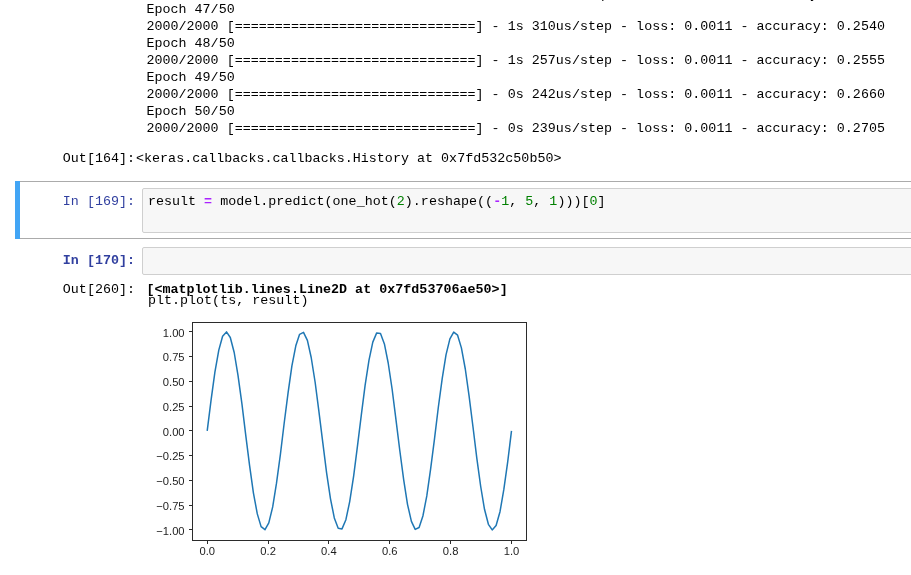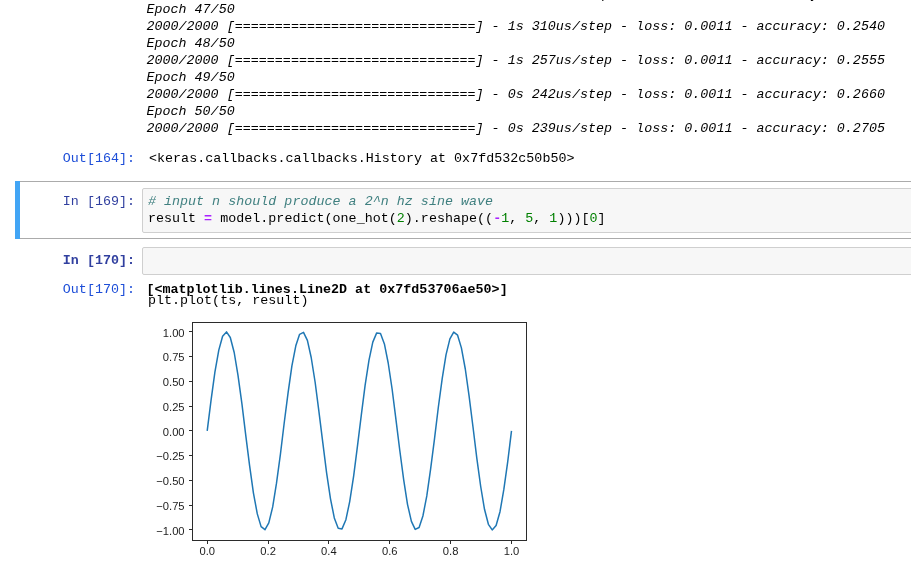--- a/index.html
+++ b/index.html
@@ -1,51 +1,51 @@
 <!DOCTYPE html>
 <html><head><meta charset="utf-8">
 <style>
 * { margin:0; padding:0; box-sizing:border-box; }
 html,body { width:911px; height:575px; background:#fff; overflow:hidden; }
 body { position:relative; font-family:"Liberation Mono",monospace; font-size:13.33px; }
 .mono { font-family:"Liberation Mono",monospace; font-size:13.33px; letter-spacing:0.03px; line-height:17px; color:#000; position:absolute; white-space:pre; }
 .inp { color:#303F9F; }
-.outp { color:#1d4ed8; }
+.outp { color:#000000; }
 .box { position:absolute; background:#F7F7F7; border:1px solid #CFCFCF; border-radius:2px; }
 .com { color:#408080; font-style:italic; }
 .num { color:#008000; }
 .op  { color:#AA22FF; font-weight:bold; }
 </style></head>
 <body>
 <pre class="mono" style="left:143.4px; top:-14.4px;">                                                         p                         y</pre>
-<pre class="mono" style="left:146.4px; top:1.4px;font-style:italic;">Epoch 47/50
+<pre class="mono" style="left:146.4px; top:1.4px;">Epoch 47/50
 2000/2000 [==============================] - 1s 310us/step - loss: 0.0011 - accuracy: 0.2540
 Epoch 48/50
 2000/2000 [==============================] - 1s 257us/step - loss: 0.0011 - accuracy: 0.2555
 Epoch 49/50
 2000/2000 [==============================] - 0s 242us/step - loss: 0.0011 - accuracy: 0.2660
 Epoch 50/50
 2000/2000 [==============================] - 0s 239us/step - loss: 0.0011 - accuracy: 0.2705</pre>
 
 <div class="mono outp" style="left:62.8px; top:150.1px;">Out[164]:</div>
-<div class="mono" style="left:149px; top:150.1px;">&lt;keras.callbacks.callbacks.History at 0x7fd532c50b50&gt;</div>
+<div class="mono" style="left:136px; top:150.1px;">&lt;keras.callbacks.callbacks.History at 0x7fd532c50b50&gt;</div>
 
 <div style="position:absolute; left:14.7px; top:181px; width:940px; height:58.3px; border-top:1px solid #ababab; border-bottom:1px solid #ababab;"></div>
 <div style="position:absolute; left:14.7px; top:181px; width:5px; height:58.3px; background:#42A5F5;"></div>
 
 <div class="mono inp" style="left:62.8px; top:193.4px;">In [169]:</div>
 <div class="box" style="left:141.5px; top:187.5px; width:795px; height:45.4px;"></div>
-<pre class="mono" style="left:147.9px; top:193.0px;"><span class="com"># input n should produce a 2^n hz sine wave</span>
+<pre class="mono" style="left:147.9px; top:193.0px;">
 result <span class="op">=</span> model.predict(one_hot(<span class="num">2</span>).reshape((<span class="op">-</span><span class="num">1</span>, <span class="num">5</span>, <span class="num">1</span>)))[<span class="num">0</span>]</pre>
 
 <div class="mono inp" style="left:62.8px; top:251.5px;font-weight:bold;">In [170]:</div>
 <div class="box" style="left:141.5px; top:246.5px; width:795px; height:28.4px;"></div>
 <pre class="mono" style="left:147.9px; top:252.0px;margin-top:40px;">plt.plot(ts, result)</pre>
 
-<div class="mono outp" style="left:62.8px; top:280.5px;">Out[170]:</div>
+<div class="mono outp" style="left:62.8px; top:280.5px;">Out[260]:</div>
 <div class="mono" style="left:146.4px; top:280.5px;font-weight:bold;">[&lt;matplotlib.lines.Line2D at 0x7fd53706ae50&gt;]</div>
 
 <svg width="911" height="575" viewBox="0 0 911 575" style="position:absolute;left:0;top:0">
 <g stroke="#2b2b2b" stroke-width="1" fill="none" shape-rendering="crispEdges">
 <rect x="192.2" y="322.1" width="334.6" height="218.0"></rect>
 </g>
 <g stroke="#2b2b2b" stroke-width="1" shape-rendering="crispEdges" font-family="'Liberation Sans',sans-serif" font-size="11.2px" fill="#1c1c1c">
 <line x1="207.2" y1="540.6" x2="207.2" y2="544.1"></line>
 <text stroke="none" x="207.2" y="554.6" text-anchor="middle">0.0</text>
 <line x1="268.1" y1="540.6" x2="268.1" y2="544.1"></line>

